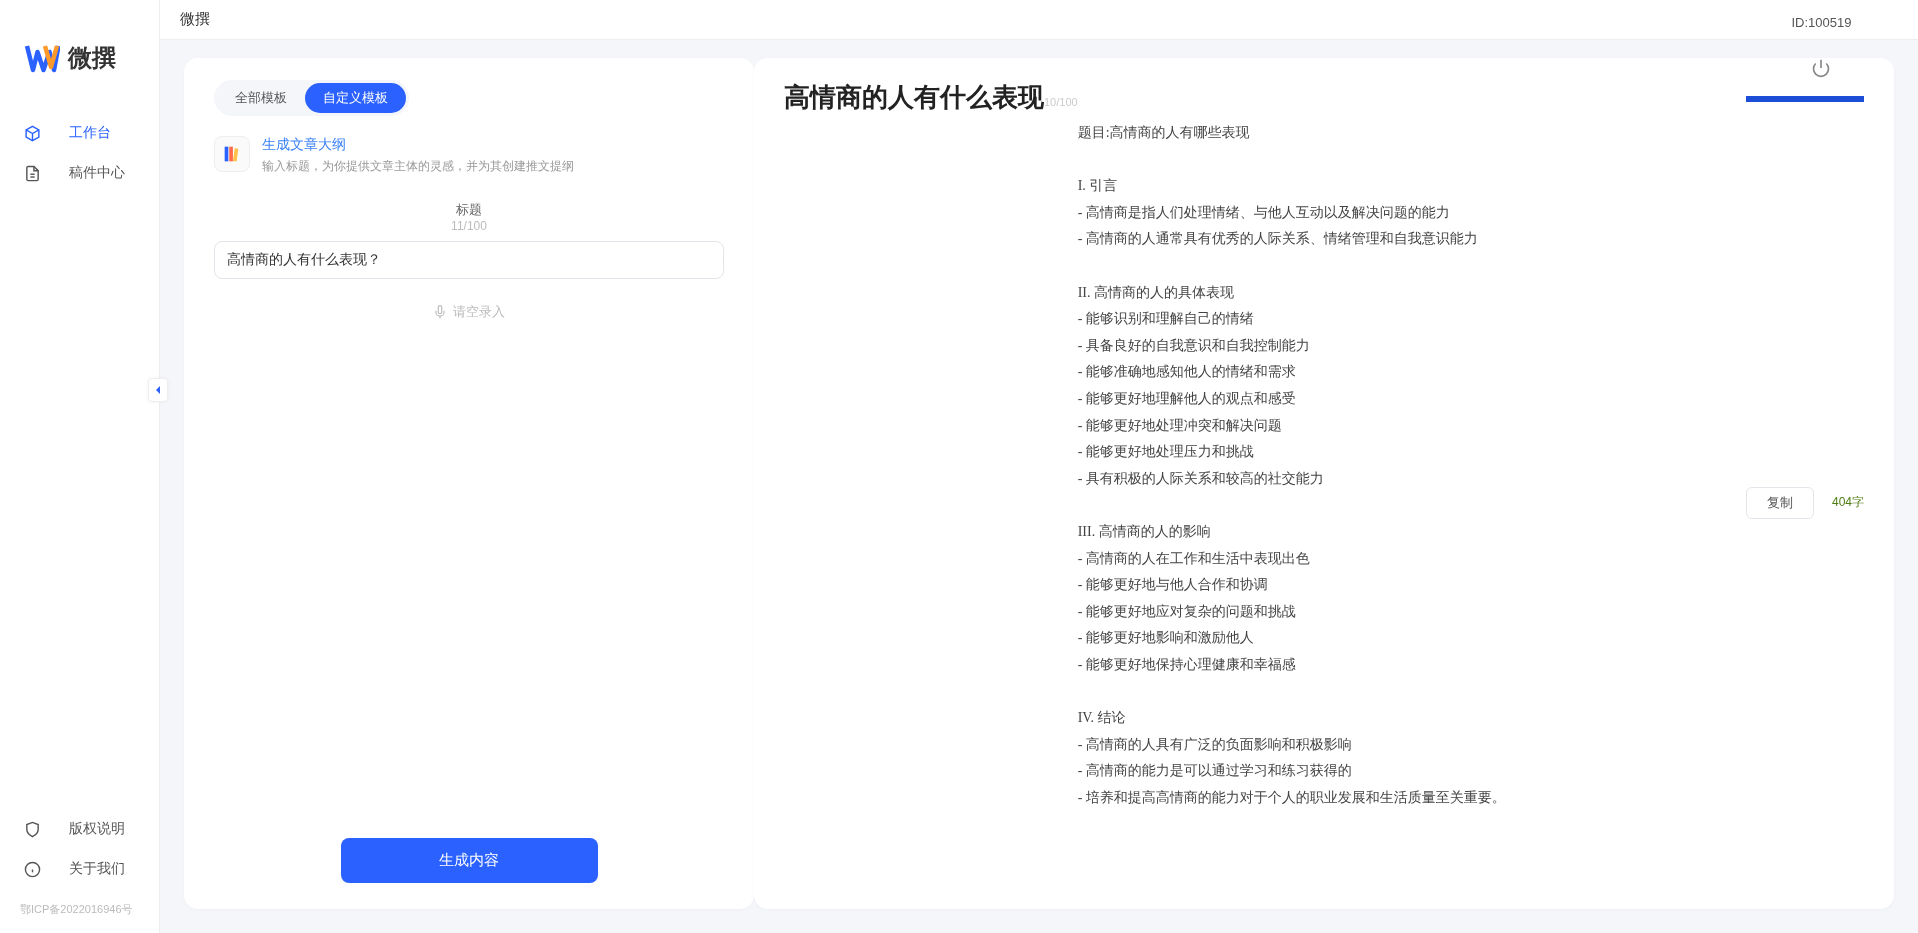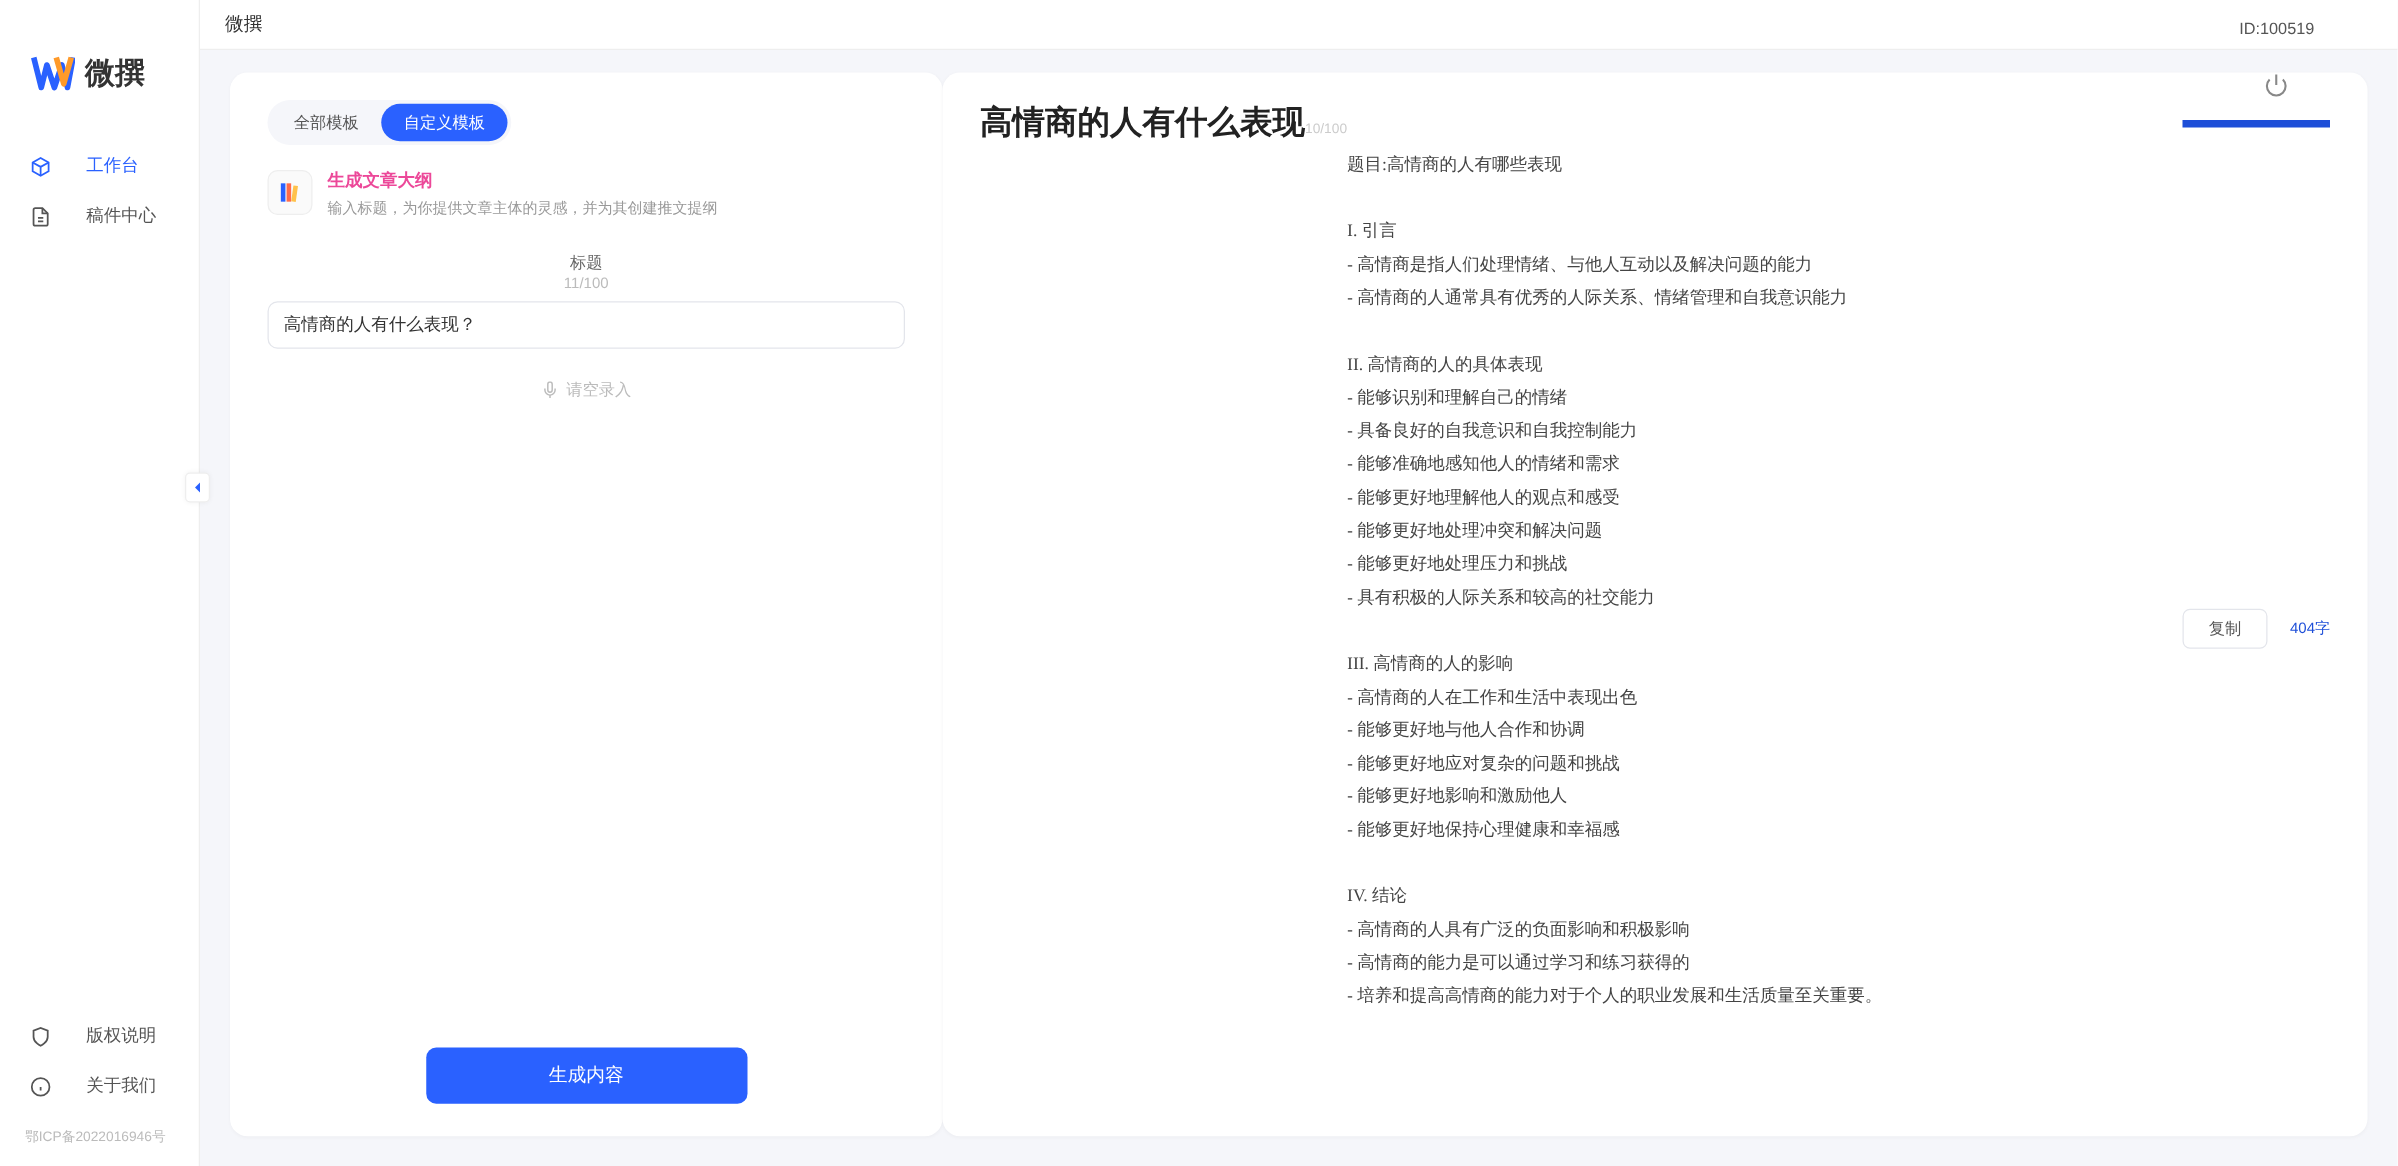--- a/index.html
+++ b/index.html
@@ -30,41 +30,41 @@
 .panel { background: #fff; border-radius: 14px; padding: 22px 30px; position: relative; box-shadow: 0 1px 3px rgba(0,0,0,.03); }
 .panel-left { width: 570px; display: flex; flex-direction: column; }
 .panel-right { flex: 1; display: flex; flex-direction: row; }
 
 .tabs { display: flex; background: #f5f6fa; border-radius: 20px; padding: 3px; width: fit-content; margin-bottom: 20px; }
 .tab { padding: 6px 18px; border-radius: 16px; font-size: 13px; color: #555; cursor: pointer; }
 .tab.active { background: #2a61ff; color: #fff; }
 
 .tpl-card { display: flex; gap: 12px; align-items: flex-start; margin-bottom: 26px; }
 .tpl-icon { width: 36px; height: 36px; background: #fafafa; border-radius: 8px; display: flex; align-items: center; justify-content: center; flex-shrink: 0; border: 1px solid #eee; }
-.tpl-title { font-size: 14px; font-weight: 700; color: #ec4899; margin-bottom: 4px; }
+.tpl-title { font-size: 14px; font-weight: 400; color: #3b82f6; margin-bottom: 4px; }
 .tpl-desc { font-size: 12px; color: #999; }
 
 .field-row { display: flex; justify-content: space-between; align-items: center; margin-bottom: 8px; flex-direction: column; }
 .field-label { font-size: 13px; color: #666; }
 .field-count { font-size: 12px; color: #bbb; }
 .input-box { width: 100%; border: 1px solid #e3e5eb; border-radius: 8px; padding: 10px 12px; font-size: 14px; color: #333; outline: none; }
 
 .voice-in { display: flex; align-items: center; justify-content: center; gap: 6px; color: #bbb; font-size: 13px; margin-top: 24px; }
 .voice-in svg { width: 14px; height: 14px; }
 
 .gen-btn { margin-top: auto; background: #2a61ff; color: #fff; border: none; border-radius: 8px; padding: 13px; font-size: 15px; cursor: pointer; width: 257px; align-self: center; margin-bottom: 4px; }
 
 .out-header { display: flex; align-items: baseline; margin-bottom: 8px; }
 .out-title { flex: 1; text-align: center; font-size: 26px; font-family: "SimSun","Songti SC", serif; font-weight: 600; color: #222; }
 .out-count { font-size: 11px; color: #ccc; }
 .divider { height: 1px; background: #eee; margin: 12px 0 20px 0; }
 .out-body { font-size: 14px; line-height: 1.9; color: #444; white-space: pre-wrap; font-family: "PingFang SC","Microsoft YaHei",serif; flex: 1; overflow: auto; margin-top: 40px; }
 .out-footer { display: flex; align-items: center; justify-content: flex-end; gap: 18px; border-top: 6px solid #1d4ed8; padding-top: 16px; margin-top: 16px; }
 .copy-btn { border: 1px solid #e3e5eb; background: #fff; border-radius: 6px; padding: 6px 20px; font-size: 13px; color: #555; cursor: pointer; }
-.char-count { font-size: 12px; color: #1d4ed8; text-align: right; }
+.char-count { font-size: 12px; color: #4d7c0f; text-align: right; }
 </style>
 </head>
 <body>
 
 <div class="top-header">
   <div class="app-name">微撰</div>
   <div class="hdr-right">
     <div class="usage-badge">
       <svg viewBox="0 0 24 24" fill="currentColor">
           <rect x="3" y="3" width="18" height="18" rx="3" fill="#333"></rect>

